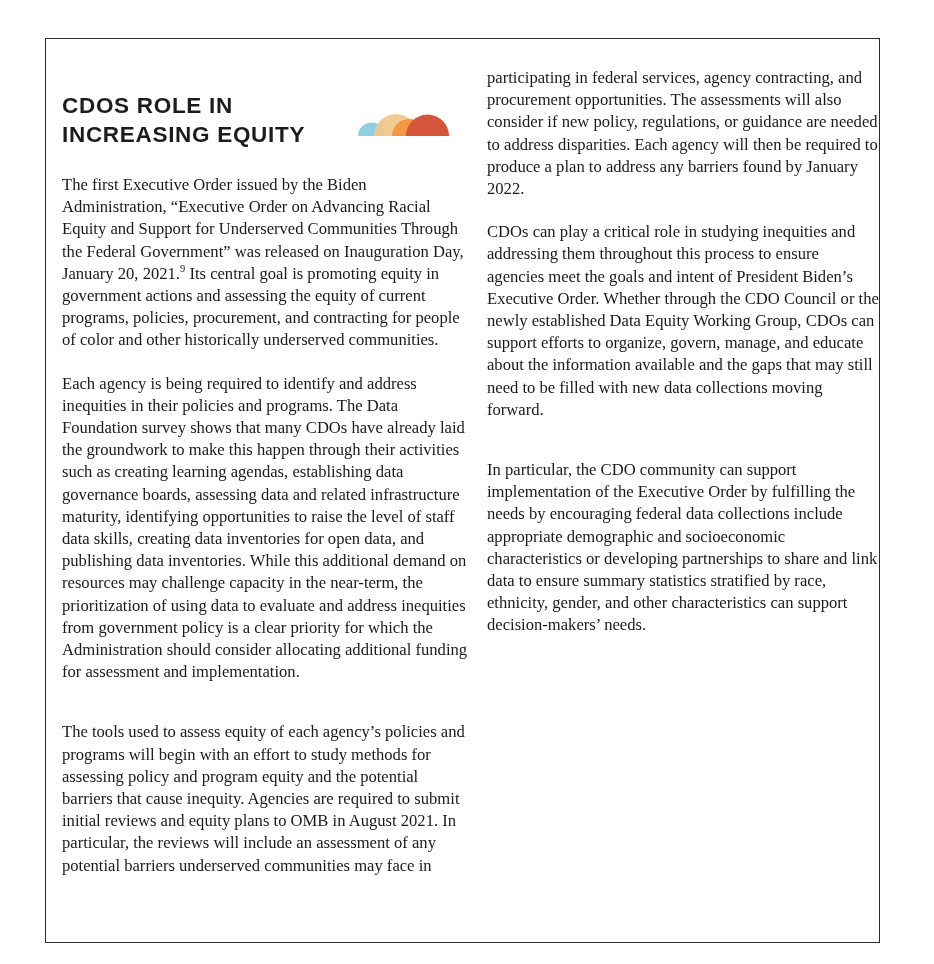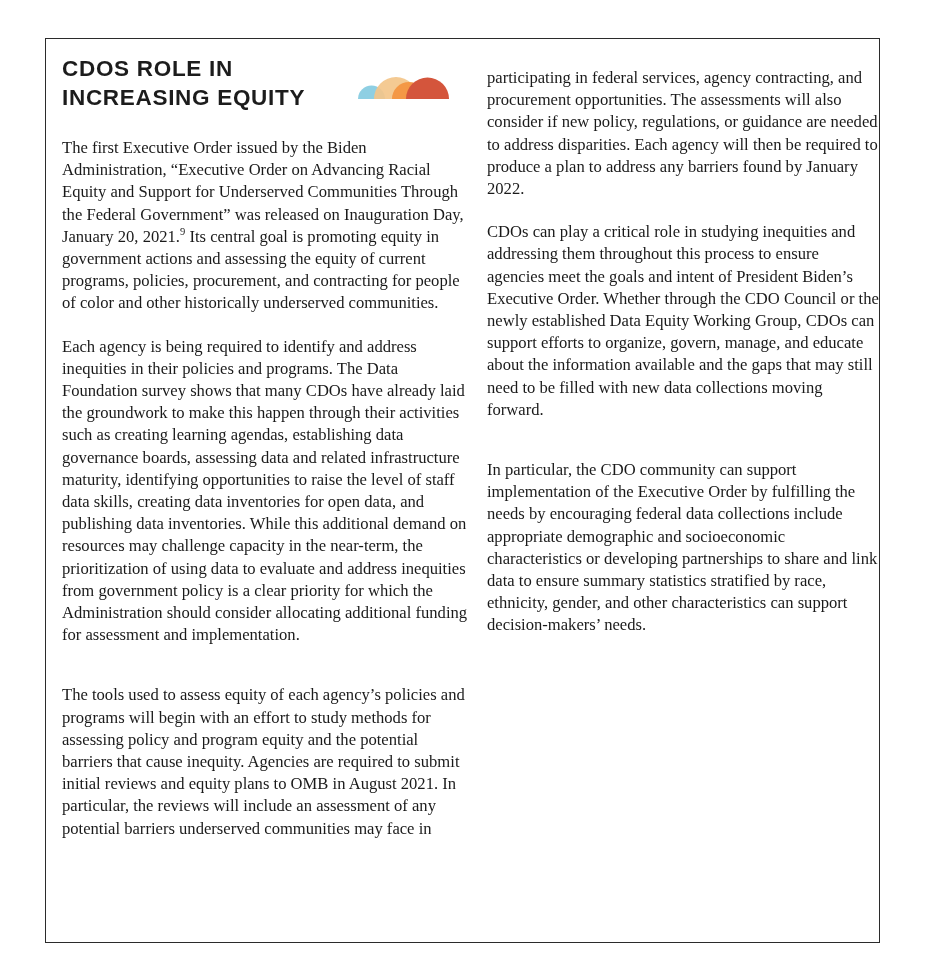--- a/index.html
+++ b/index.html
@@ -47,21 +47,21 @@
   }
 
   .col-right {
     left: 441px;
     width: 392px;
   }
 
   
   .header-block {
     position: relative;
-    margin-top: 15px;
+    margin-top: 52px;
     height: 68px;
   }
 
   .page-title {
     font-family: "Liberation Sans", sans-serif;
     font-weight: 700;
     font-size: 22.5px;
     line-height: 29px;
     letter-spacing: 0.7px;
     color: #1c1c1c;

